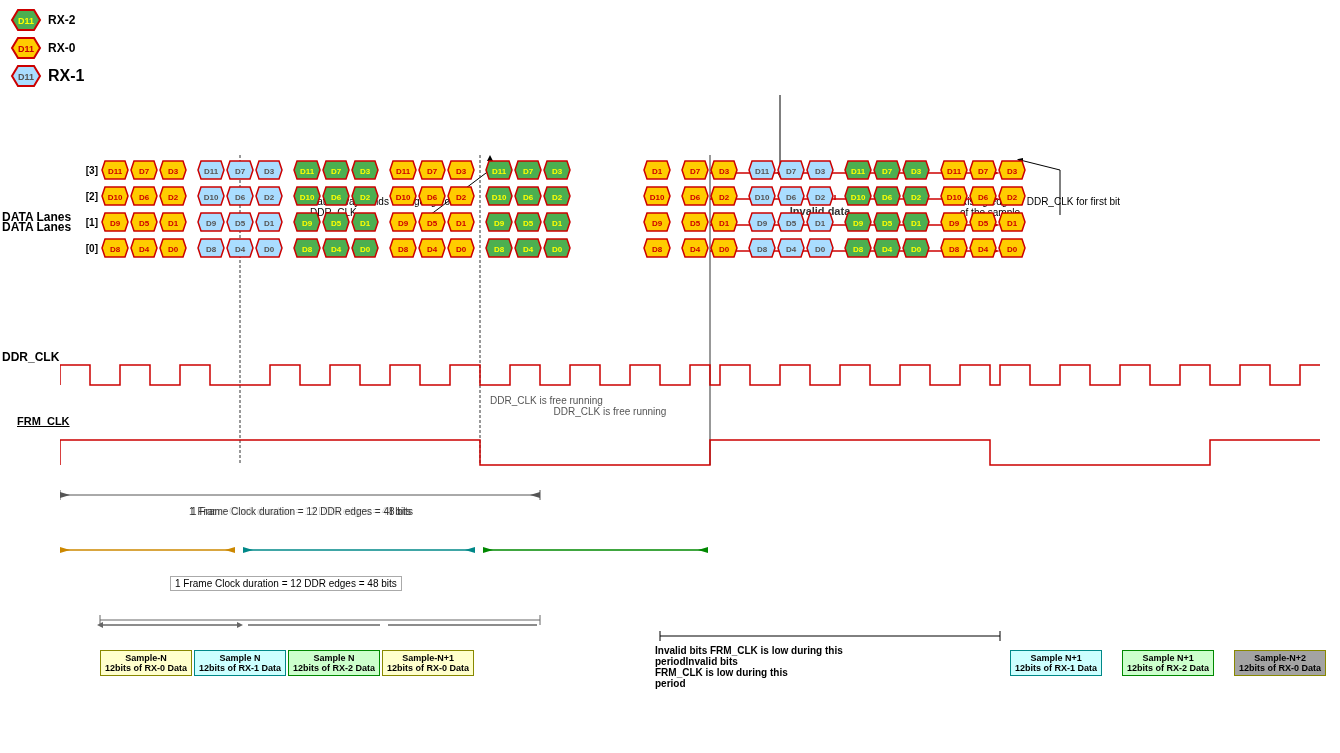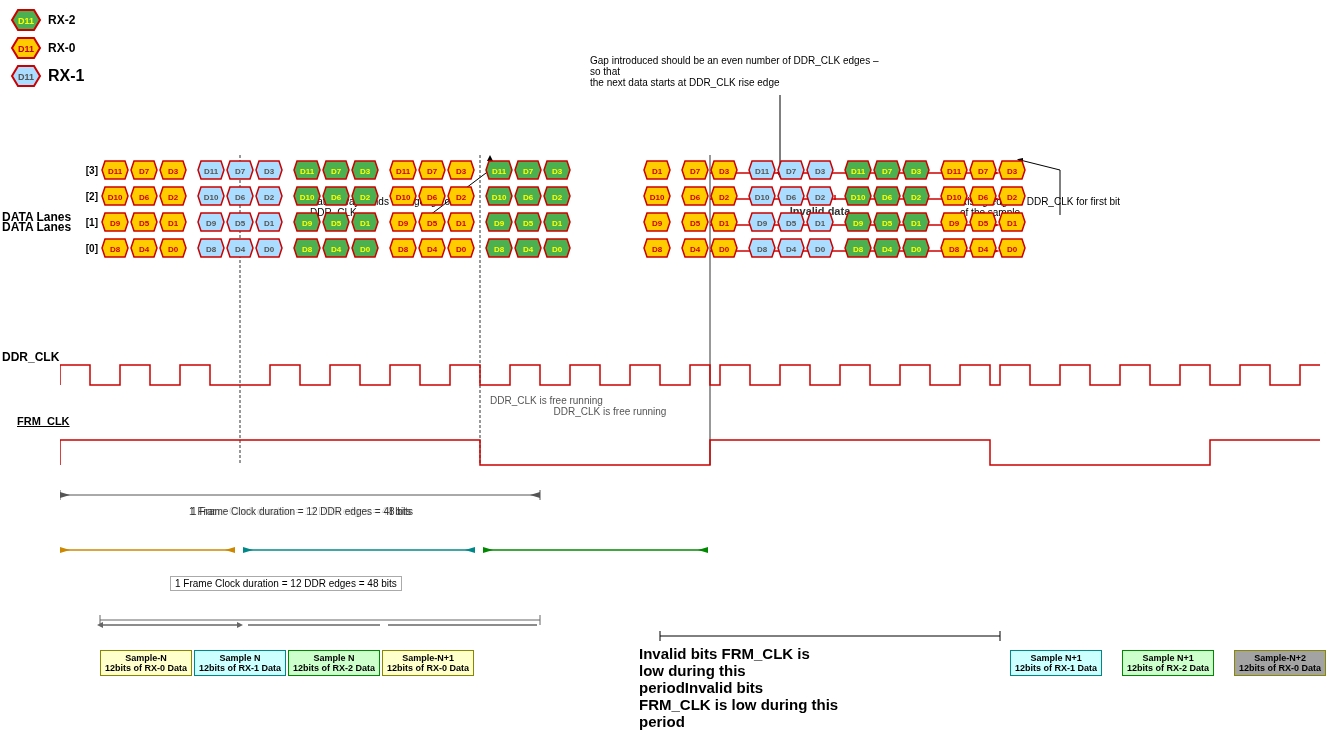--- a/index.html
+++ b/index.html
@@ -62,23 +62,20 @@
     </div>
     <div class="legend-item">
       <svg width="32" height="24" viewBox="0 0 32 24">
         <polygon points="8,2 24,2 30,12 24,22 8,22 2,12" fill="#aaddff" stroke="#cc0000" stroke-width="2"></polygon>
         <text x="16" y="16" text-anchor="middle" font-size="9" font-weight="bold" fill="#555555">D11</text>
       </svg>
       <span style="font-size:16px;font-weight:bold;">RX-1</span>
     </div>
   </div>
 
-  <div class="annotation" style="top:55px; left:590px; max-width:290px; font-size:10px;">
-    Gap introduced should be an even number of DDR_CLK edges – <span></span>so that<br>the next data starts at DDR_CLK rise edge
-  </div>
 
   <svg style="position:absolute;top:0;left:0;width:1340px;height:753px;pointer-events:none;">
 
     <line x1="780" y1="95" x2="780" y2="175" stroke="#000" stroke-width="1" marker-end="url(#arrow)"></line>
 
     <line x1="430" y1="215" x2="490" y2="170" stroke="#000" stroke-width="1"></line>
     <line x1="490" y1="170" x2="490" y2="158" stroke="#000" stroke-width="1" marker-end="url(#arrow2)"></line>
 
     <line x1="1060" y1="215" x2="1060" y2="170" stroke="#000" stroke-width="1"></line>
     <line x1="1060" y1="170" x2="1020" y2="160" stroke="#000" stroke-width="1" marker-end="url(#arrow3)"></line>
@@ -700,21 +697,21 @@
     <div style="border:1px solid #008800; background:#ccffcc; padding:2px 4px; font-size:9px; font-weight:bold; min-width:80px; text-align:center;">
       <div>Sample N</div>
       <div>12bits of RX-2 Data</div>
     </div>
     <div style="border:1px solid #888800; background:#ffffcc; padding:2px 4px; font-size:9px; font-weight:bold; min-width:80px; text-align:center;">
       <div>Sample-N+1</div>
       <div>12bits of RX-0 Data</div>
     </div>
   </div>
 
-  <div style="position:absolute; top:645px; left:639px; font-size:15px; font-weight:bold; max-width:200px;">
+  <div style="position:absolute; top:645px; left:655px; font-size:10px; font-weight:bold; max-width:200px;">
     <span>Invalid bits
 FRM_CLK is low during this
 period</span>Invalid bits<br>FRM_CLK is low during this<br>period
   </div>
 
   <div style="position:absolute; top:650px; left:1010px; display:flex; gap:20px;">
     <div style="border:1px solid #008888; background:#ccffff; padding:2px 4px; font-size:9px; font-weight:bold; min-width:80px; text-align:center;">
       <div>Sample N+1</div>
       <div>12bits of RX-1 Data</div>
     </div>

